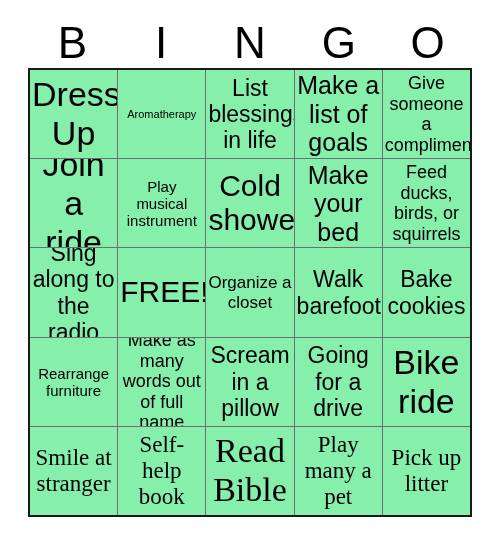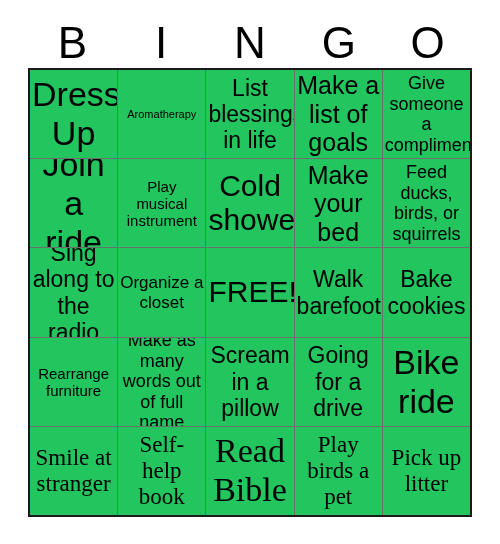--- a/index.html
+++ b/index.html
@@ -48,21 +48,21 @@
   .grid {
     position: absolute;
     left: 28px;
     top: 68px;
     width: 444px;
     height: 449px;
     box-sizing: border-box;
     border: 2px solid #1a1a1a;
     display: flex;
     flex-direction: column;
-    background: #22c55e;
+    background: #86efac;
   }
   .grid-row {
     flex: 1 1 0;
     display: flex;
     min-height: 0;
     border-bottom: 1px solid #6e6e6e;
   }
   .grid-row:last-child {
     border-bottom: none;
     font-family: Liberation Serif, serif;
@@ -150,26 +150,26 @@
         </div>
       <div class="cell fs-xxs">
           <span class="cell-text">Feed ducks, birds, or squirrels</span>
         </div>
     </div>
 
     <div class="grid-row">
       <div class="cell fs-m">
           <span class="cell-text">Sing along to the radio</span>
         </div>
+      <div class="cell fs-xl">
+          <span class="cell-text">FREE!</span>
+        </div>
       <div class="cell fs-s">
           <span class="cell-text">Organize a closet</span>
         </div>
-      <div class="cell fs-xl">
-          <span class="cell-text">FREE!</span>
-        </div>
       <div class="cell fs-m">
           <span class="cell-text">Walk barefoot</span>
         </div>
       <div class="cell fs-m">
           <span class="cell-text">Bake cookies</span>
         </div>
     </div>
 
     <div class="grid-row">
       <div class="cell fs-xs">
@@ -193,21 +193,21 @@
       <div class="cell fs-m">
           <span class="cell-text">Smile at stranger</span>
         </div>
       <div class="cell fs-m">
           <span class="cell-text">Self-help book</span>
         </div>
       <div class="cell fs-xxl">
           <span class="cell-text">Read Bible</span>
         </div>
       <div class="cell fs-m">
-          <span class="cell-text">Play birds a pet</span>
+          <span class="cell-text">Play many a pet</span>
         </div>
       <div class="cell fs-m">
           <span class="cell-text">Pick up litter</span>
         </div>
     </div>
 
   </div>
 </div>
 
 </body></html>

